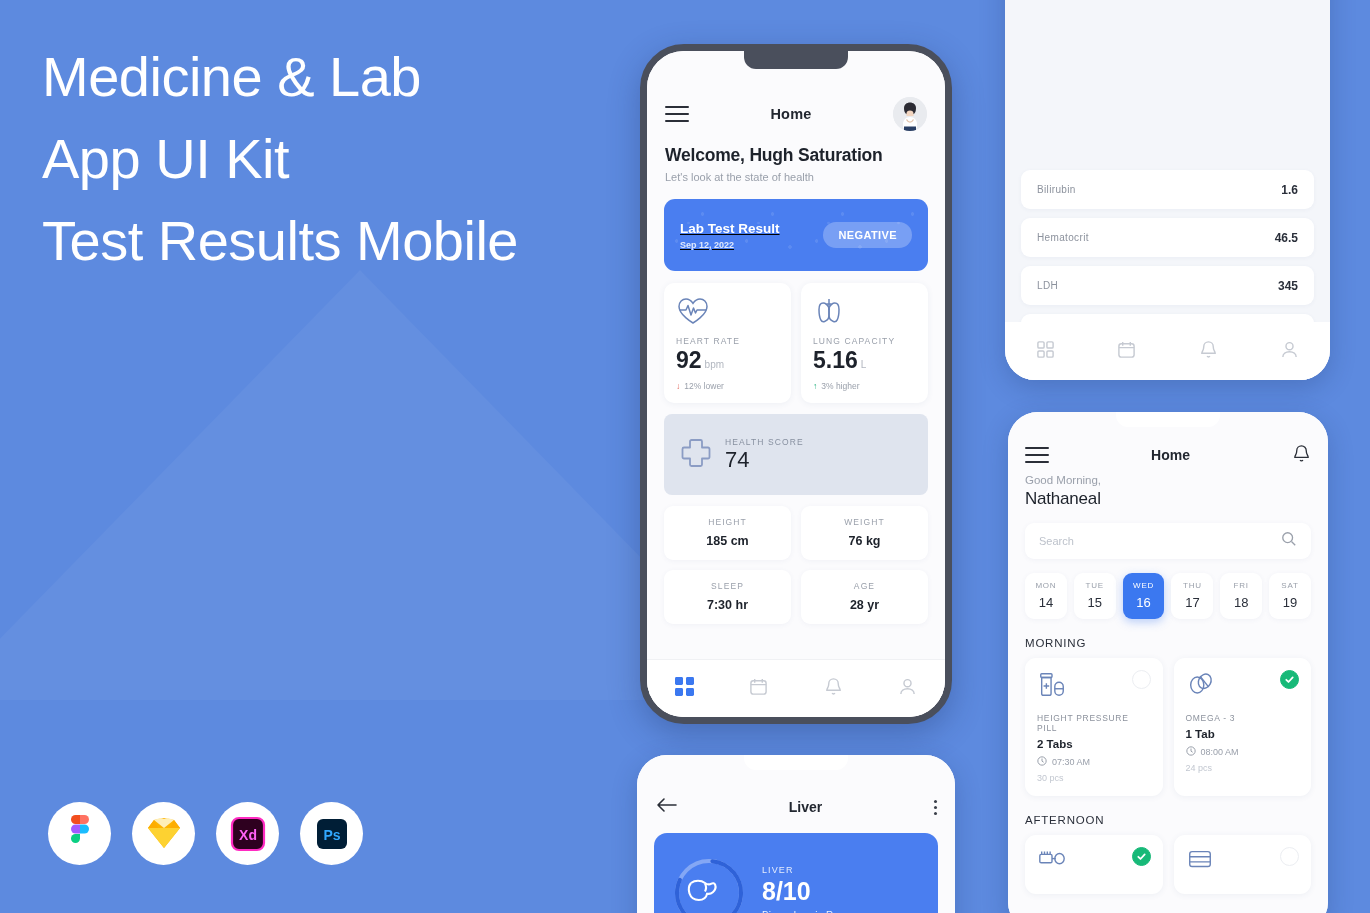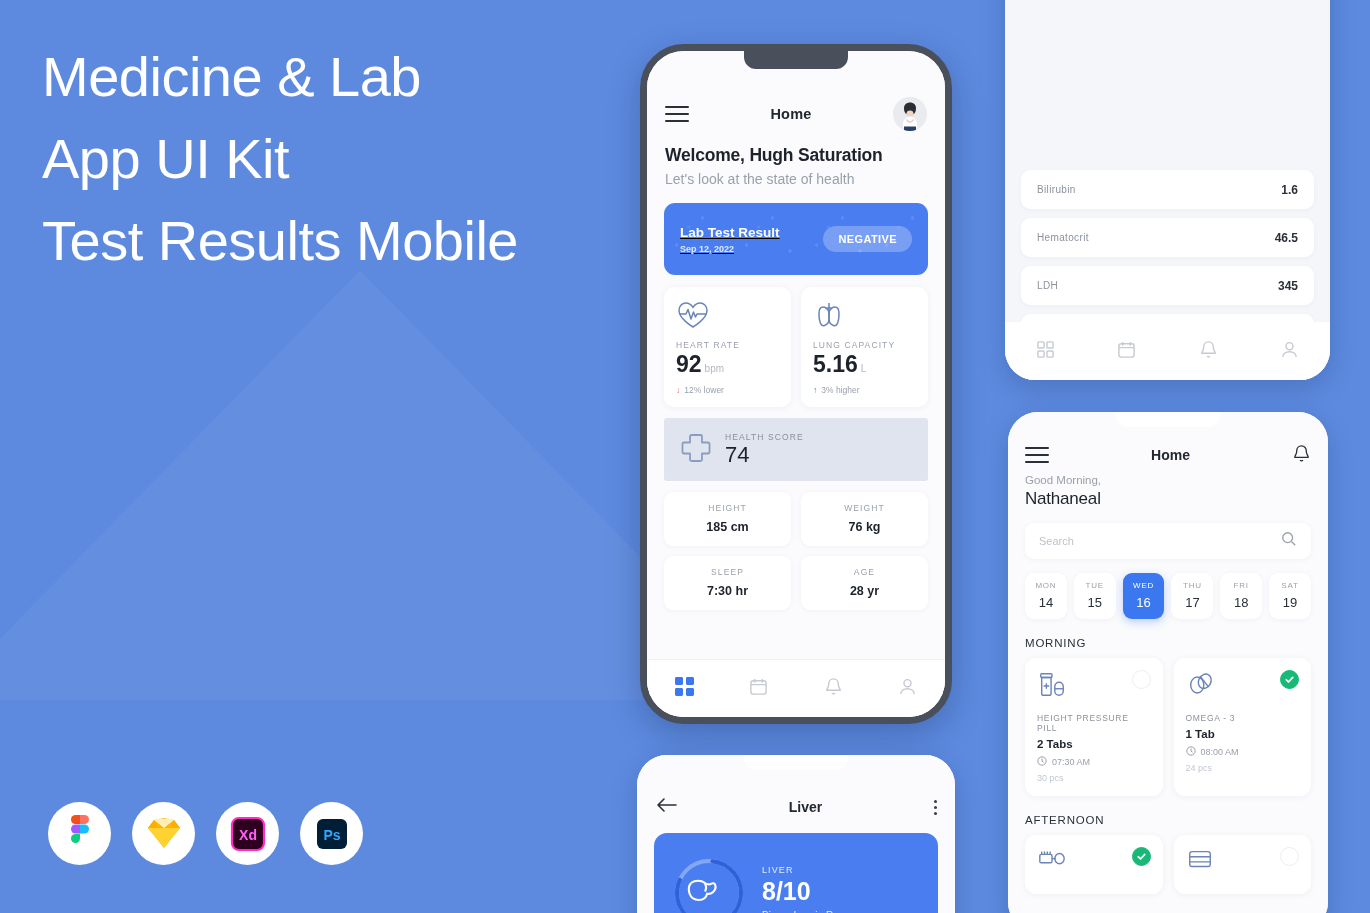--- a/index.html
+++ b/index.html
@@ -78,21 +78,21 @@
   }
   .avatar {
     width:34px; height:34px; border-radius:50%;
     background:#e9ebef; overflow:hidden; position:relative;
     flex-shrink:0;
   }
   .avatar svg { display:block; }
 
   .welcome { padding:8px 18px 0 18px; }
   .welcome-name { font-size:17.5px; font-weight:700; color:#1d222b; letter-spacing:-0.2px; }
-  .welcome-sub { font-size:14px; color:#9aa0ab; margin-top:5px; }
+  .welcome-sub { font-size:11px; color:#9aa0ab; margin-top:5px; }
 
   .lab-banner {
     margin:16px 17px 0 17px; height:72px; border-radius:11px;
     background:#4a7ef0; position:relative; overflow:hidden;
     display:flex; align-items:center; padding:0 16px;
   }
   .lab-banner .pattern {
     position:absolute; inset:0; opacity:.10;
     background-image:
       radial-gradient(circle at 18% 70%, #fff 1.5px, transparent 2px),
@@ -121,21 +121,21 @@
     font-size:8.5px; color:#9aa0ab; letter-spacing:1.1px; margin-top:6px; font-weight:500;
   }
   .metric-value { font-size:23px; font-weight:700; color:#1d222b; margin-top:3px; line-height:1; }
   .metric-unit { font-size:10px; color:#b2b7c0; font-weight:400; margin-left:3px; }
   .metric-trend { font-size:8.5px; margin-top:9px; display:flex; align-items:center; gap:4px; }
   .trend-down { color:#e05a4f; }
   .trend-up { color:#1fae7a; }
   .metric-trend .txt { color:#9aa0ab; }
 
   .health-score {
-    margin:11px 17px 0 17px; height:63px; border-radius:3px;
+    margin:11px 17px 0 17px; height:81px; border-radius:8px;
     background:#dfe4ee; display:flex; align-items:center; padding:15px 16px; gap:13px;
   }
   .hs-label { font-size:8.5px; color:#8790a0; letter-spacing:1.1px; font-weight:500; }
   .hs-value { font-size:22px; font-weight:500; color:#1d222b; margin-top:1px; line-height:1.05; }
 
   .mini-grid { display:grid; grid-template-columns:1fr 1fr; gap:10px; margin:11px 17px 0 17px; }
   .mini-card {
     background:#fff; border-radius:9px; text-align:center; padding:11px 4px 12px 4px;
     box-shadow:0 1px 5px rgba(60,80,130,.06);
   }

